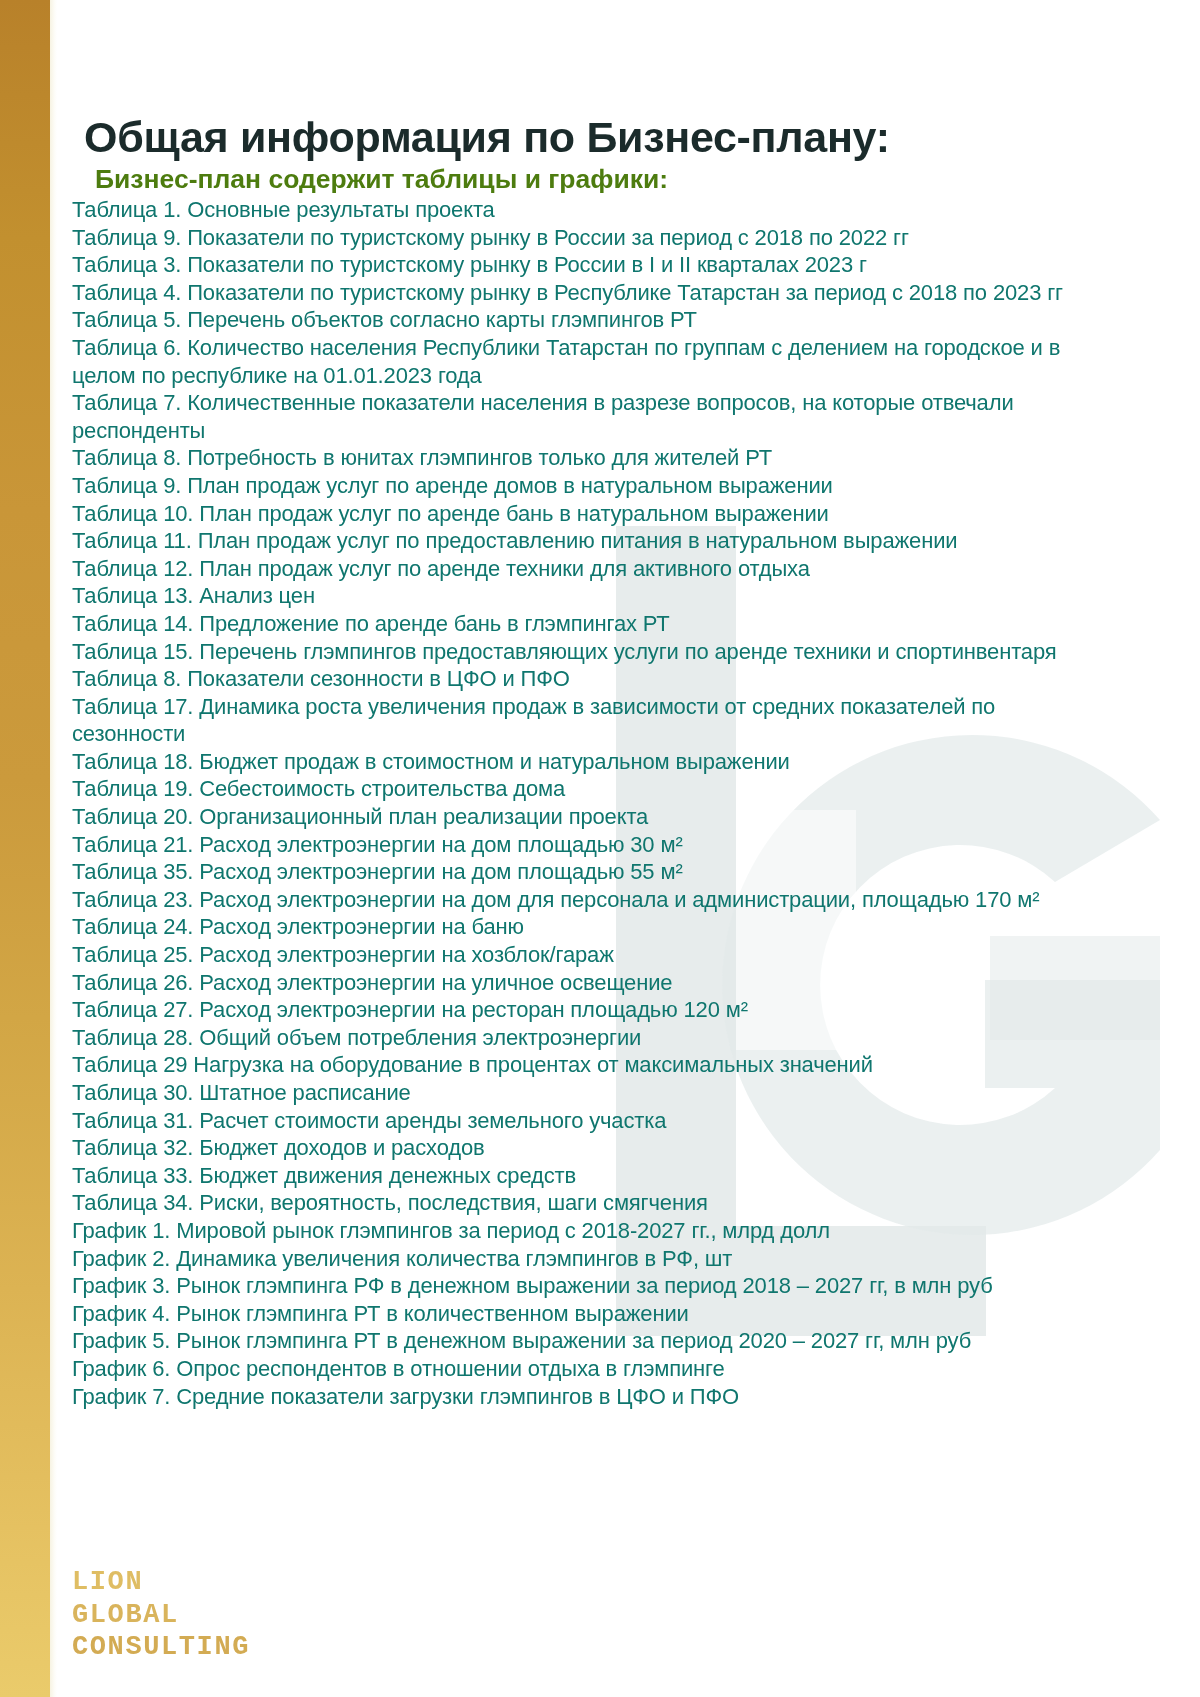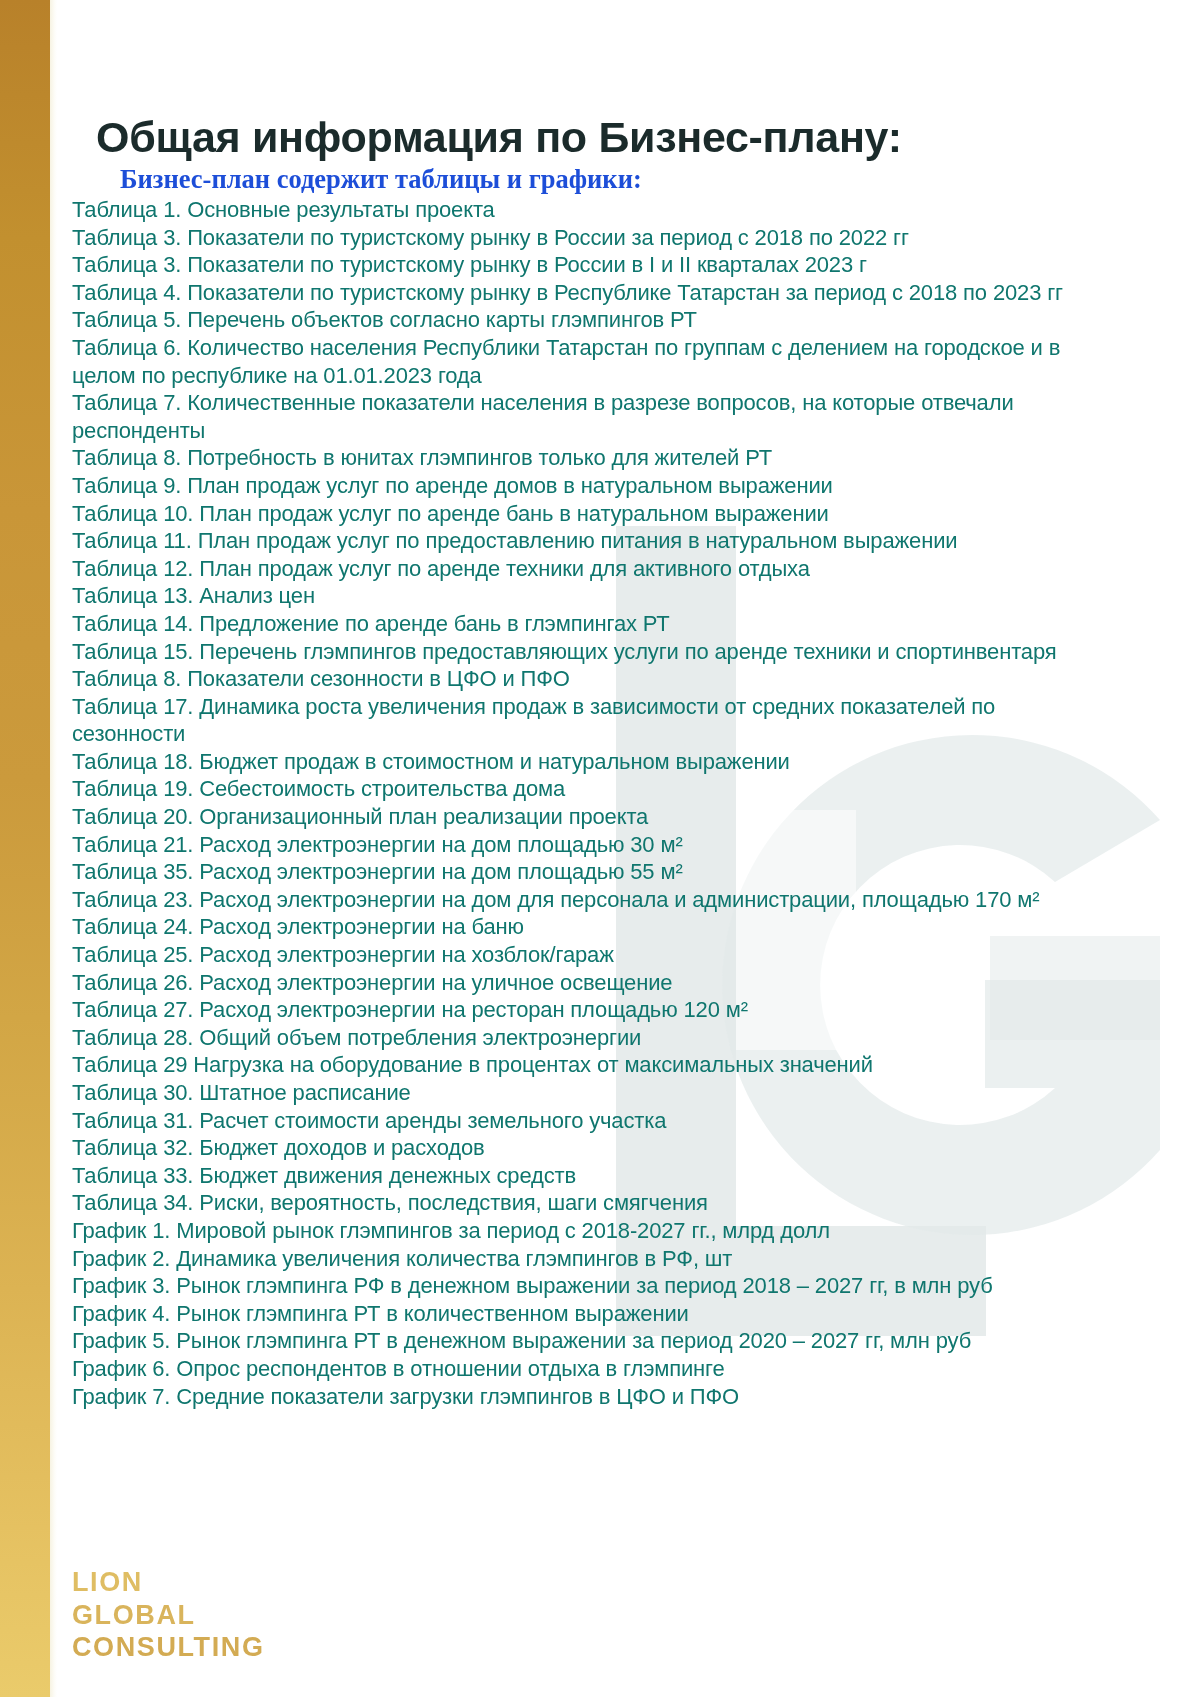--- a/index.html
+++ b/index.html
@@ -69,43 +69,42 @@
     position: absolute;
     left: 0;
     top: 0;
     width: 1200px;
     height: 1697px;
     z-index: 2;
   }
 
   #title {
     position: absolute;
-    left: 96px;
+    left: 84px;
     top: 74px;
     width: 1040px;
     font-size: 43px;
     font-weight: bold;
     color: #1b2b2b;
     letter-spacing: -0.3px;
     line-height: 1.08;
     white-space: nowrap;
     margin-top: 40px;
   }
 
   #subtitle {
     position: absolute;
-    left: 120px;
+    left: 95px;
     top: 142px;
     width: 1040px;
     font-size: 26.5px;
     font-weight: bold;
-    color: #1d4ed8;
+    color: #4d7c0f;
     line-height: 1.15;
     white-space: nowrap;
-    font-family: Liberation Serif, serif;
   }
 
   #list {
     position: absolute;
     left: 72px;
     top: 196px;
     width: 1020px;
   }
   .list-line {
     font-size: 22px;
@@ -118,21 +117,21 @@
   #logo {
     position: absolute;
     left: 72px;
     top: 1566px;
     font-size: 27px;
     font-weight: bold;
     letter-spacing: 1.6px;
     line-height: 32.5px;
     color: #d4b05a;
   }
-  .logo-line { display: block; }
+  .logo-line { display: block; font-family: Liberation Mono, monospace; }
   #logo-line-1 { color: #dfbd63; }
   #logo-line-2 { color: #d9b45c; }
   #logo-line-3 { color: #d3ab53; }
 </style>
 </head>
 <body>
 
 <div id="slide">
 
   <div id="gold-bar"></div>
@@ -158,21 +157,21 @@
   </div>
 
   <div id="content">
 
     <h1 id="title">Общая информация по Бизнес-плану:</h1>
 
     <h2 id="subtitle">Бизнес-план содержит таблицы и графики:</h2>
 
     <div id="list">
         <div class="list-line">Таблица 1. Основные результаты проекта</div>
-        <div class="list-line">Таблица 3. Показатели по туристскому рынку в России за период с 2018 по 2022 гг</div>
+        <div class="list-line">Таблица 9. Показатели по туристскому рынку в России за период с 2018 по 2022 гг</div>
         <div class="list-line">Таблица 3. Показатели по туристскому рынку в России в I и II кварталах 2023 г</div>
         <div class="list-line">Таблица 4. Показатели по туристскому рынку в Республике Татарстан за период с 2018  по 2023 гг</div>
         <div class="list-line">Таблица 5. Перечень объектов согласно карты глэмпингов РТ</div>
         <div class="list-line">Таблица 6. Количество населения Республики Татарстан по группам с делением на городское и в  целом по республике на 01.01.2023 года</div>
         <div class="list-line">Таблица 7. Количественные показатели населения в разрезе вопросов, на которые отвечали респонденты</div>
         <div class="list-line">Таблица 8. Потребность в юнитах глэмпингов только для жителей РТ</div>
         <div class="list-line">Таблица 9. План продаж услуг по аренде домов в натуральном выражении</div>
         <div class="list-line">Таблица 10. План продаж услуг по аренде бань в натуральном выражении</div>
         <div class="list-line">Таблица 11. План продаж услуг по предоставлению питания в натуральном выражении</div>
         <div class="list-line">Таблица 12. План продаж услуг по аренде техники для активного отдыха</div>

